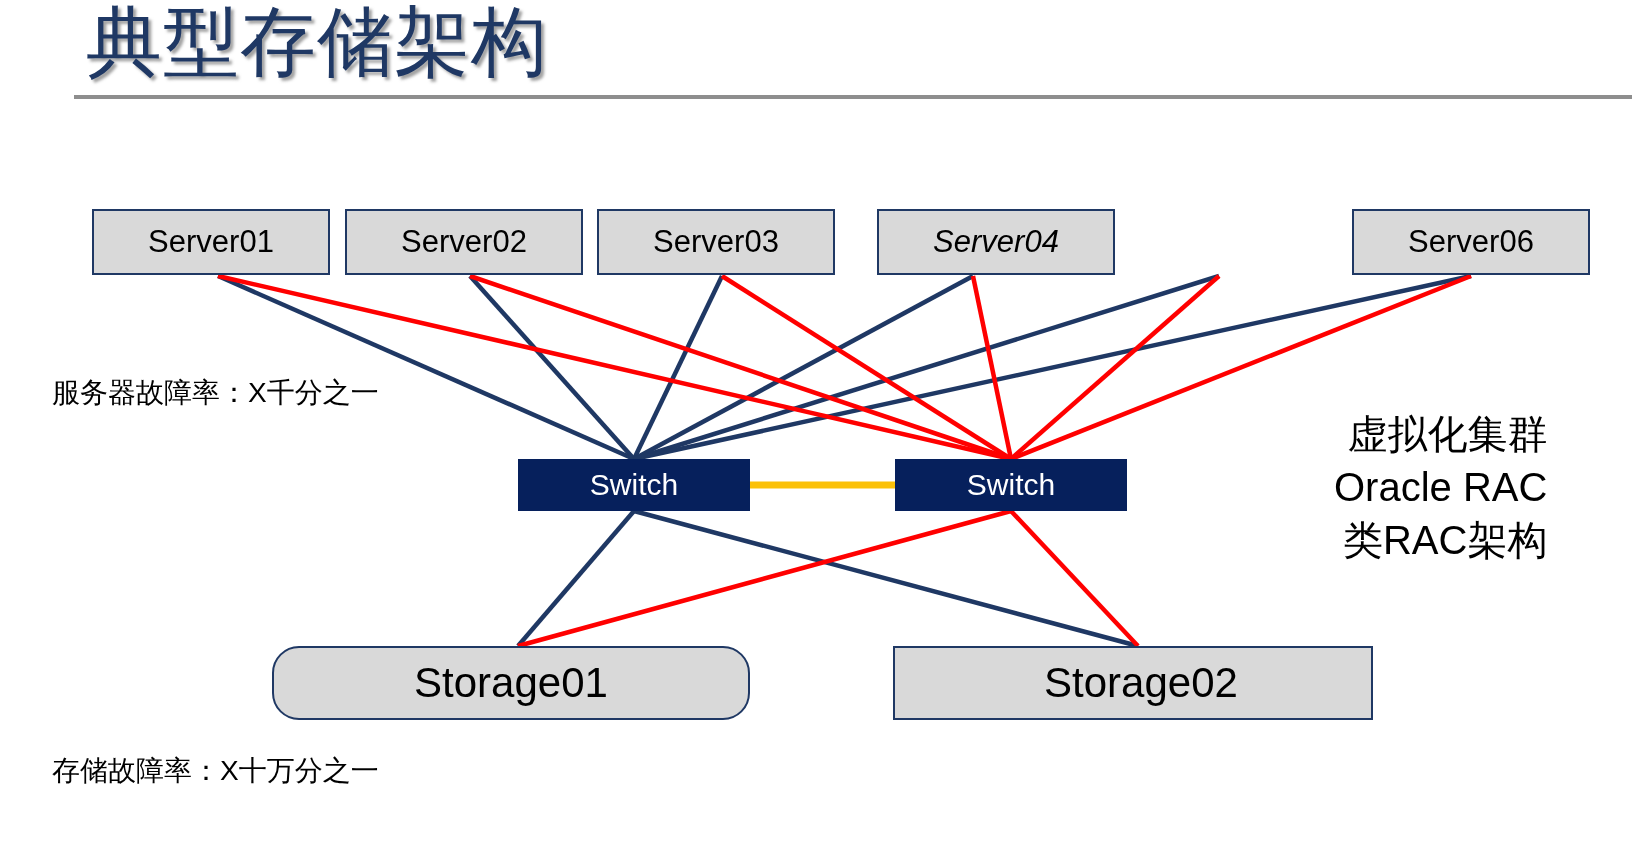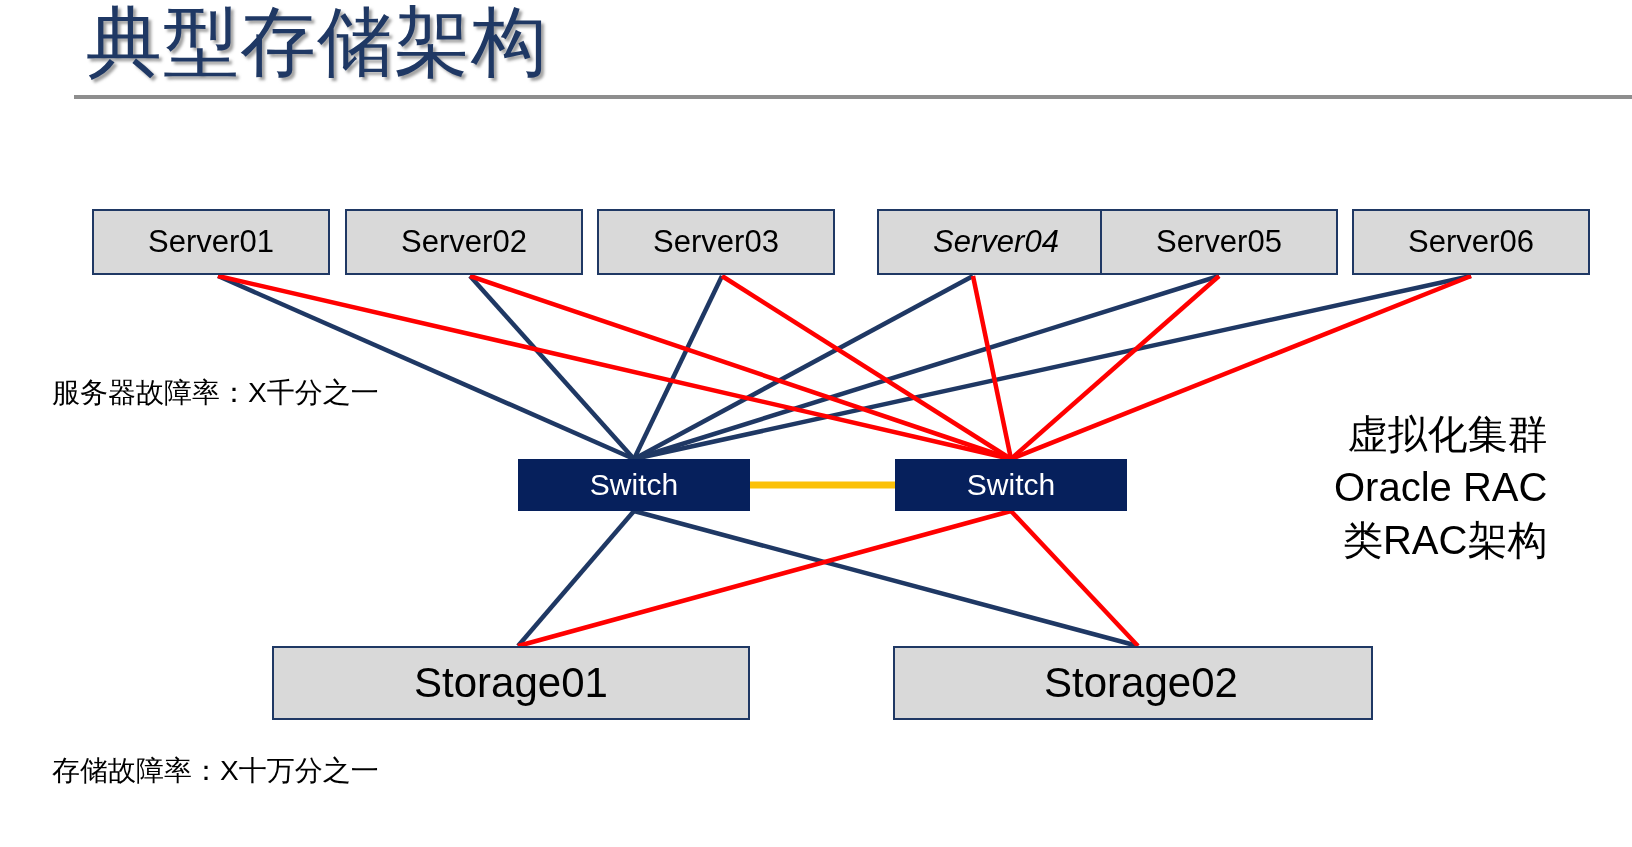--- a/index.html
+++ b/index.html
@@ -136,35 +136,32 @@
   </div>
   <div class="node server" style="left:297px;top:209px;">
     <span>Server02</span>
   </div>
   <div class="node server" style="left:549px;top:209px;">
     <span>Server03</span>
   </div>
   <div class="node server" style="left:829px;top:209px;font-style:italic;">
     <span>Server04</span>
   </div>
-  <div class="node server" style="left:1052px;top:209px;">
-    <span>Server05</span>
-  </div>
   <div class="node server" style="left:1304px;top:209px;">
     <span>Server06</span>
   </div>
 
   <div class="node switch" style="left:470px;top:459px;">
     <span>Switch</span>
   </div>
   <div class="node switch" style="left:847px;top:459px;">
     <span>Switch</span>
   </div>
 
-  <div class="node storage" style="left:224px;top:646px;width:478px;">
+  <div class="node storage" style="left:224px;top:646px;width:478px;border-radius:27px;">
     <span>Storage01</span>
   </div>
   <div class="node storage" style="left:845px;top:646px;width:480px;padding-left:16px;">
     <span>Storage02</span>
   </div>
 
   <div class="note" style="left:4px;top:374px;">服务器故障率：X千分之一</div>
   <div class="note" style="left:4px;top:752px;">存储故障率：X十万分之一</div>
 
   <div id="side-note">

